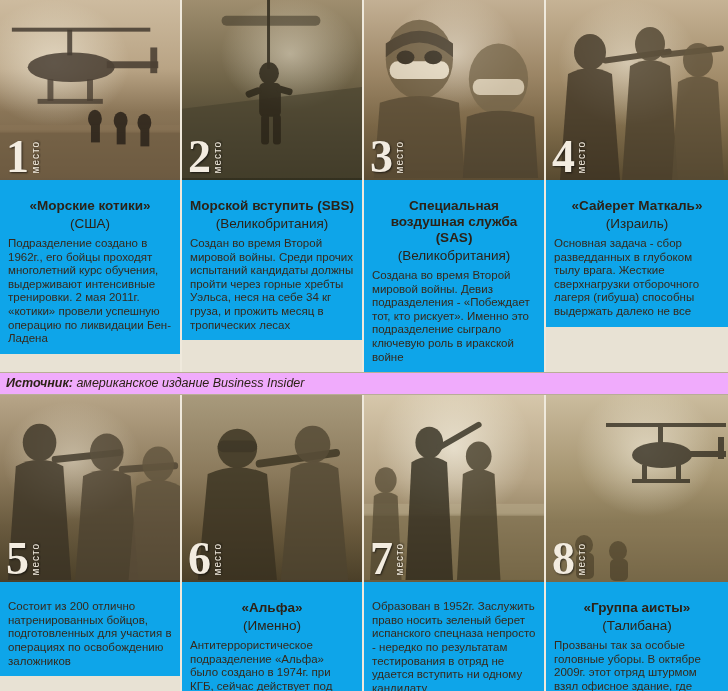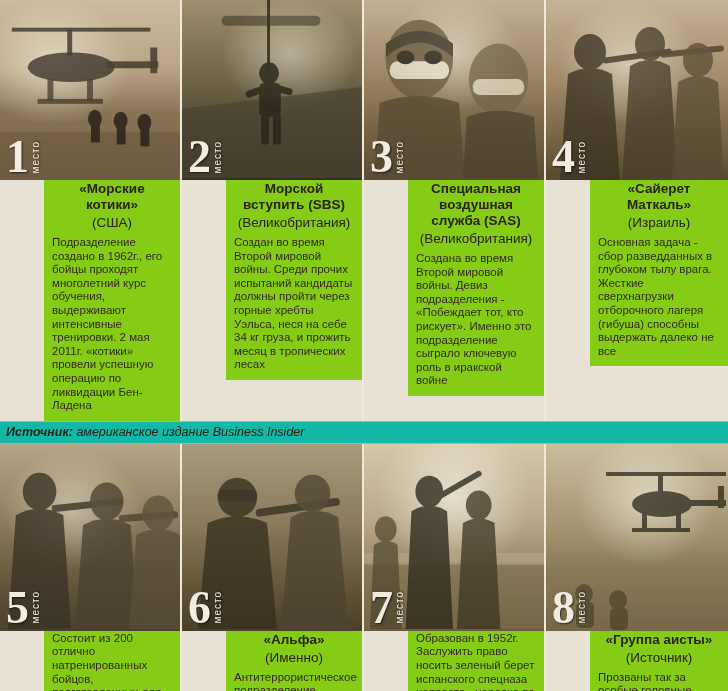--- a/index.html
+++ b/index.html
@@ -79,24 +79,23 @@
   .rank .word{
     font-size:10px;line-height:10px;
     writing-mode:vertical-rl;
     transform:rotate(180deg);
     margin-left:2px;margin-bottom:3px;
     letter-spacing:1px;
   }
 
   
   .txt{
-    background:#84cc16;
-    padding:1px 8px 8px 8px;
+    background:#0ea5e9;
+    padding:18px 8px 8px 8px;
     text-align:center;
-    margin-left:44px;
   }
   .title{
     font-weight:bold;
     font-size:13.5px;
     line-height:16px;
     color:#2c2217;
     margin-bottom:2px;
   }
   .country{
     font-weight:normal;
@@ -107,21 +106,21 @@
   }
   .desc{
     font-size:11.5px;
     line-height:13.6px;
     color:#36291c;
     text-align:left;
   }
 
   
   .source{
-    background:#14b8a6;
+    background:#f0abfc;
     border-top:1px solid #b9ad97;
     border-bottom:1px solid #b9ad97;
     padding:3px 6px 4px 6px;
     font-size:12.5px;
     font-style:italic;
     color:#2c2217;
   }
   .source b{font-style:italic;font-weight:bold;}
 </style>
 </head>
@@ -371,19 +370,19 @@
             <rect x="64" y="164" width="18" height="22" rx="5"></rect>
           </g>
         </svg>
         <div class="rank">
           <span class="num">8</span>
           <span class="word">место</span>
         </div>
       </div>
       <div class="txt">
         <div class="title">«Группа аисты»</div>
-        <div class="country">(Источник)</div>
+        <div class="country">(Талибана)</div>
         <div class="desc">Прозваны так за особые головные уборы. В октябре 2009г. этот отряд штурмом взял офисное здание, где боевики «Талибана» удерживали в заложниках 40 человек</div>
       </div>
     </div>
   </div>
 
 </div>
 
 </body></html>

